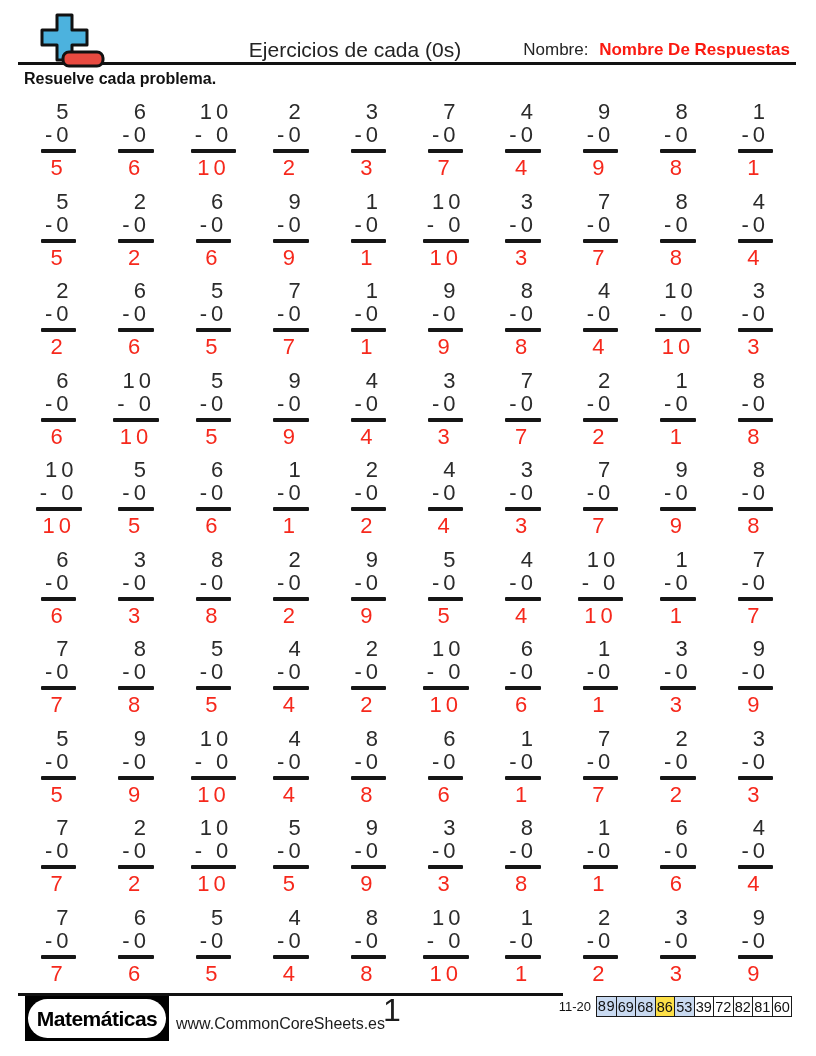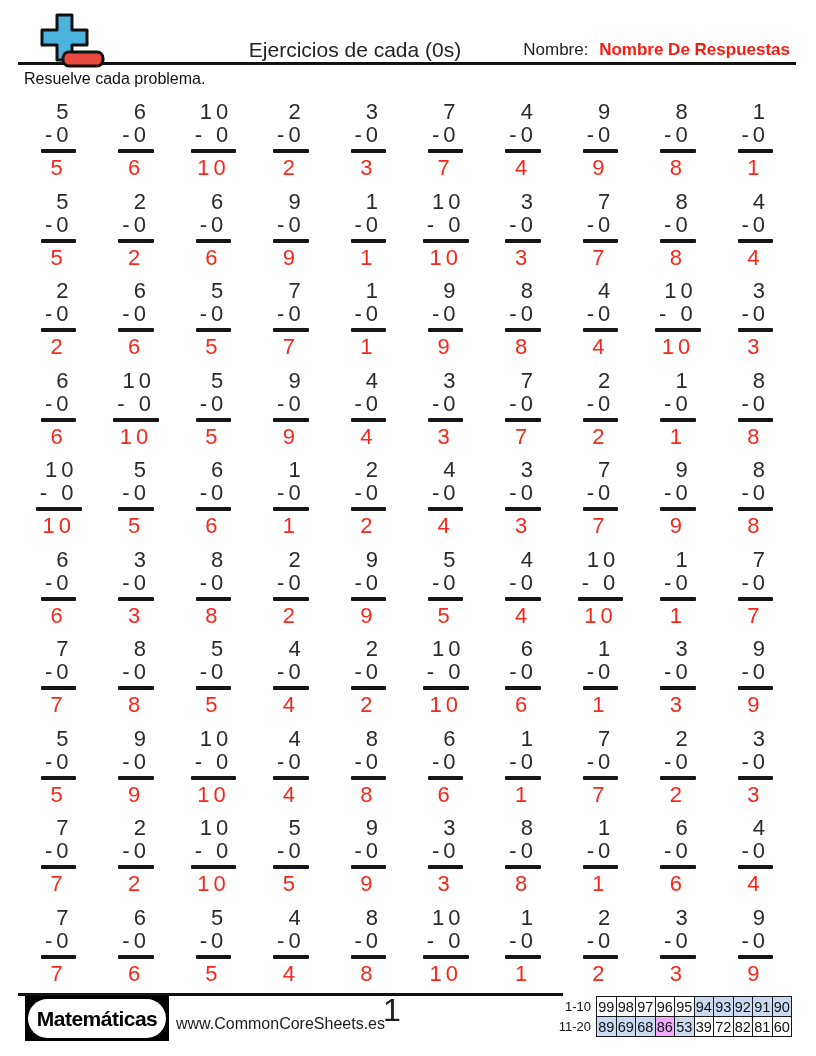--- a/index.html
+++ b/index.html
@@ -26,21 +26,21 @@
     font-size: 17px; white-space: nowrap;
   }
   .name-label { color: #242424; }
   .name-value { color: #fb1a10; font-weight: bold; margin-left: 6px; }
   .header-rule {
     position: absolute; left: 18px; right: 20px; top: 62px;
     height: 3px; background: #111111;
   }
   .instruction {
     position: absolute; left: 24px; top: 70px;
-    font-size: 16px; font-weight: normal; color: #111111;
+    font-size: 16px; font-weight: bold; color: #111111;
   }
 
   
   .problems {
     position: absolute; left: 20px; right: 22px; top: 100px;
   }
   .prow {
     display: grid;
     grid-template-columns: repeat(10, 1fr);
     height: 89.5px;
@@ -945,38 +945,25 @@
 <div>
   <div class="footer-rule"></div>
   <div class="brand-badge">
     <div class="brand-pill">Matemáticas</div>
   </div>
   <div class="site-url">www.CommonCoreSheets.es</div>
   <div class="page-number">1</div>
   <table class="score-table">
       <tbody>
         <tr>
-          <td class="lbl">1-10</td>
-          <td>99</td>
-          <td>98</td>
-          <td>97</td>
-          <td>96</td>
-          <td>95</td>
-          <td style="background: rgb(201, 218, 241);">94</td>
-          <td style="background: rgb(201, 218, 241);">93</td>
-          <td style="background: rgb(201, 218, 241);">92</td>
-          <td style="background: rgb(201, 218, 241);">91</td>
-          <td style="background: rgb(201, 218, 241);">90</td>
-        </tr>
-        <tr>
           <td class="lbl">11-20</td>
-          <td style="background: rgb(201, 218, 241);">89</td>
+          <td style="background: rgb(201, 218, 241); font-family: Liberation Mono, monospace;">89</td>
           <td style="background: rgb(201, 218, 241);">69</td>
           <td style="background: rgb(201, 218, 241);">68</td>
-          <td style="background: #f0abfc;">86</td>
+          <td style="background: #fde047;">86</td>
           <td style="background: rgb(201, 218, 241);">53</td>
           <td>39</td>
           <td>72</td>
           <td>82</td>
           <td>81</td>
           <td>60</td>
         </tr>
       </tbody>
     </table>
 </div>

